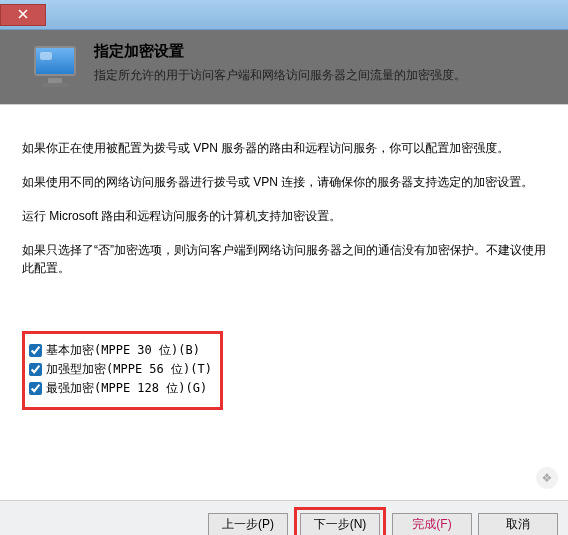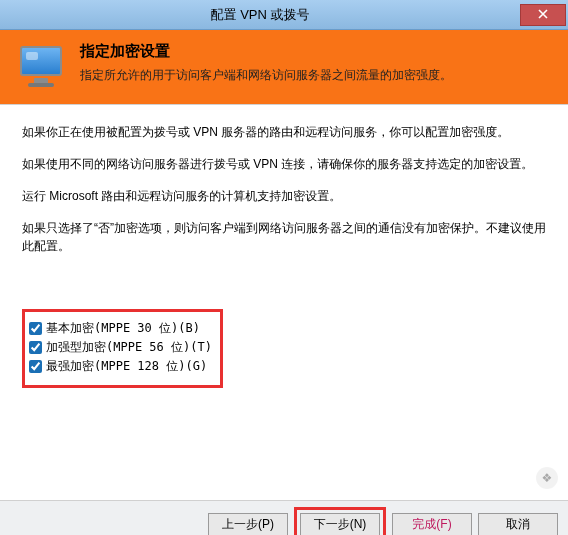--- a/index.html
+++ b/index.html
@@ -37,23 +37,23 @@
     align-items: center;
     justify-content: center;
     font-size: 12px;
     margin-right: 2px;
     margin-top: 0;
     cursor: pointer;
   }
   .header {
     display: flex;
     align-items: flex-start;
-    padding: 10px 18px 14px 14px;
+    padding: 10px 18px 14px 28px;
     border-bottom: 1px solid #d0d0d0;
-    background: #f97316;
+    background: #737373;
   }
   .header-icon {
     width: 56px;
     height: 50px;
     margin-right: 10px;
     position: relative;
   }
   .monitor {
     position: absolute;
     top: 6px;
@@ -102,21 +102,21 @@
     font-size: 12px;
     color: #222;
   }
   .body {
     padding: 18px 22px 10px 22px;
     background: #fff;
     height: 395px;
     position: relative;
   }
   .body p {
-    margin: 0 0 14px 0;
+    margin: 16px 0 14px 0;
     line-height: 1.5;
   }
   .spacer40 { height: 40px; }
   .checkbox-group {
     border: 3px solid #e83030;
     padding: 6px 8px 8px 4px;
     display: inline-block;
   }
   .cb-row {
     display: flex;
@@ -183,21 +183,20 @@
     align-items: center;
     justify-content: center;
     font-size: 12px;
     color: #888;
   }
 </style>
 </head>
 <body>
 
 <div class="titlebar">
-  <div class="titlebar-title">配置 VPN 或拨号</div>
   <div class="close-btn">
     <span>
       <svg width="10" height="10" viewBox="0 0 10 10">
           <path d="M1 1 L9 9 M9 1 L1 9" stroke="#fff" stroke-width="1.6"></path>
         </svg>
     </span>
   </div>
 </div>
 
 <div class="header">

